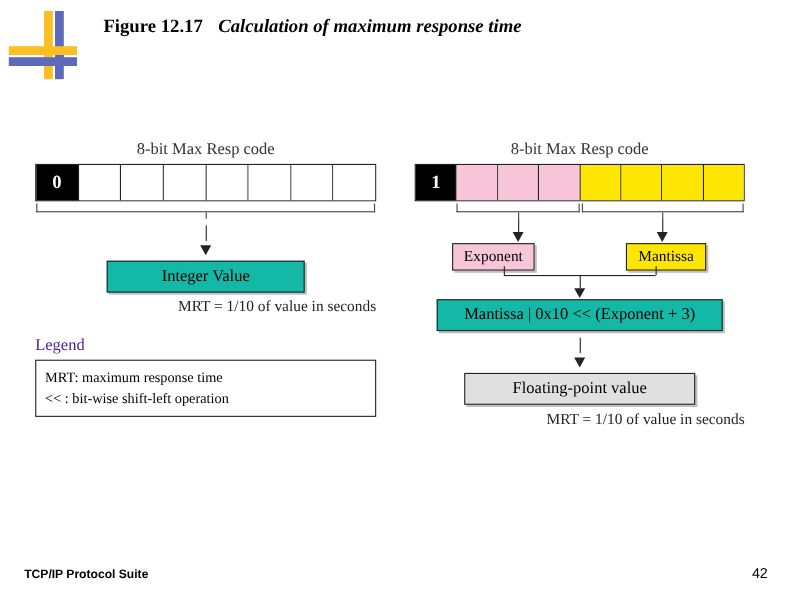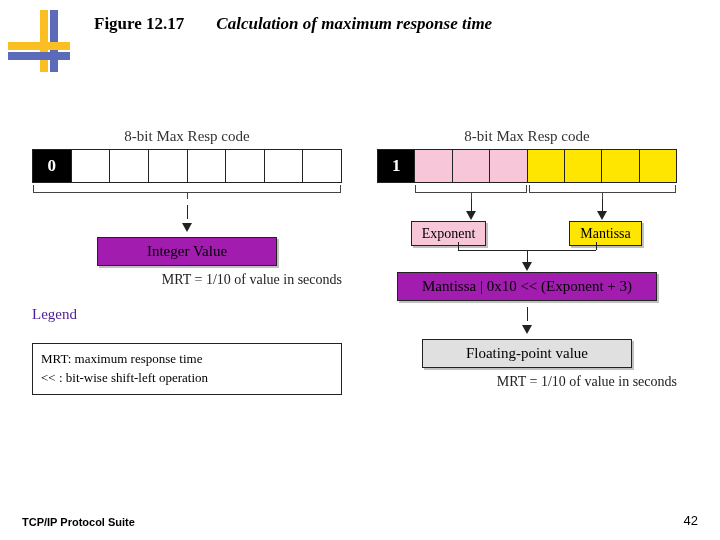--- a/index.html
+++ b/index.html
@@ -17,21 +17,21 @@
   .corner .h1 { position:absolute; left:0; top:32px; width:62px; height:8px; background:#fbbf24; }
   .corner .h2 { position:absolute; left:0; top:42px; width:62px; height:8px; background:#5b6bb9; }
   .corner .v1 { position:absolute; left:32px; top:0; width:8px; height:62px; background:#fbbf24; }
   .corner .v2 { position:absolute; left:42px; top:0; width:8px; height:62px; background:#5b6bb9; }
 
   .header {
     position:absolute; left:94px; top:14px; width:600px;
     font-family: "Times New Roman", serif;
   }
   .fignum { font-weight: bold; font-size: 17px; display:inline-block; }
-  .figtitle { font-weight: bold; font-style: italic; font-size: 17px; display:inline-block; margin-left:28px; }
+  .figtitle { font-weight: bold; font-style: italic; font-size: 17px; display:inline-block; margin-left:10px; }
 
   .content {
     position:absolute; left:32px; top:128px; width:660px; height:340px;
   }
 
   
   .left { position:absolute; left:0; top:0; width:310px; }
   .codelabel { text-align:center; font-family:"Times New Roman",serif; font-size:15px; color:#333; margin-bottom:4px; }
   .byte {
     display:flex; height:34px; border:1px solid #222;
@@ -53,33 +53,33 @@
     position:absolute; border:1px solid #444; border-top:none; height:8px; top:0;
   }
   .bracket-stem { position:absolute; width:1px; background:#444; top:8px; height:6px; }
 
   .arrow-down { text-align:center; margin:4px 0 2px; font-size:14px; color:#222; }
   .arrow-down .line { display:inline-block; width:1px; height:14px; background:#222; vertical-align:middle; }
   .arrow-down .tri { display:inline-block; width:0; height:0; border-left:5px solid transparent; border-right:5px solid transparent; border-top:9px solid #222; }
 
   .boxlabel {
     border:1px solid #222; padding:5px 10px; text-align:center;
-    font-family:"Times New Roman",serif; font-size:15px; background:#a21caf;
+    font-family:"Times New Roman",serif; font-size:15px; background:#14b8a6;
     box-shadow: 2px 2px 0 #c0c0c0;
   }
   .boxgray { background:#e0e0e0; }
   .formula {
     font-family:Liberation Serif, serif; font-size:14px; color:#222; text-align:right;
     margin-top:6px;
   }
   .legend-head {
     font-family:"Times New Roman",serif; font-size:15px; color:#4c1d95; margin-top:18px;
   }
   .legend-box {
-    border:1px solid #222; padding:6px 8px; margin-top:20px;
+    border:1px solid #222; padding:6px 8px; margin-top:4px;
     font-family:"Times New Roman",serif; font-size:13px; line-height:1.45; background:#fff;
   }
 
   
   .right { position:absolute; left:345px; top:0; width:300px; }
   .exp-mant-row { display:flex; gap:14px; justify-content:space-between; margin-top:3px; }
   .smallbox {
     border:1px solid #222; padding:4px 10px; font-family:"Times New Roman",serif;
     font-size:14px; box-shadow: 2px 2px 0 #c0c0c0;
   }

